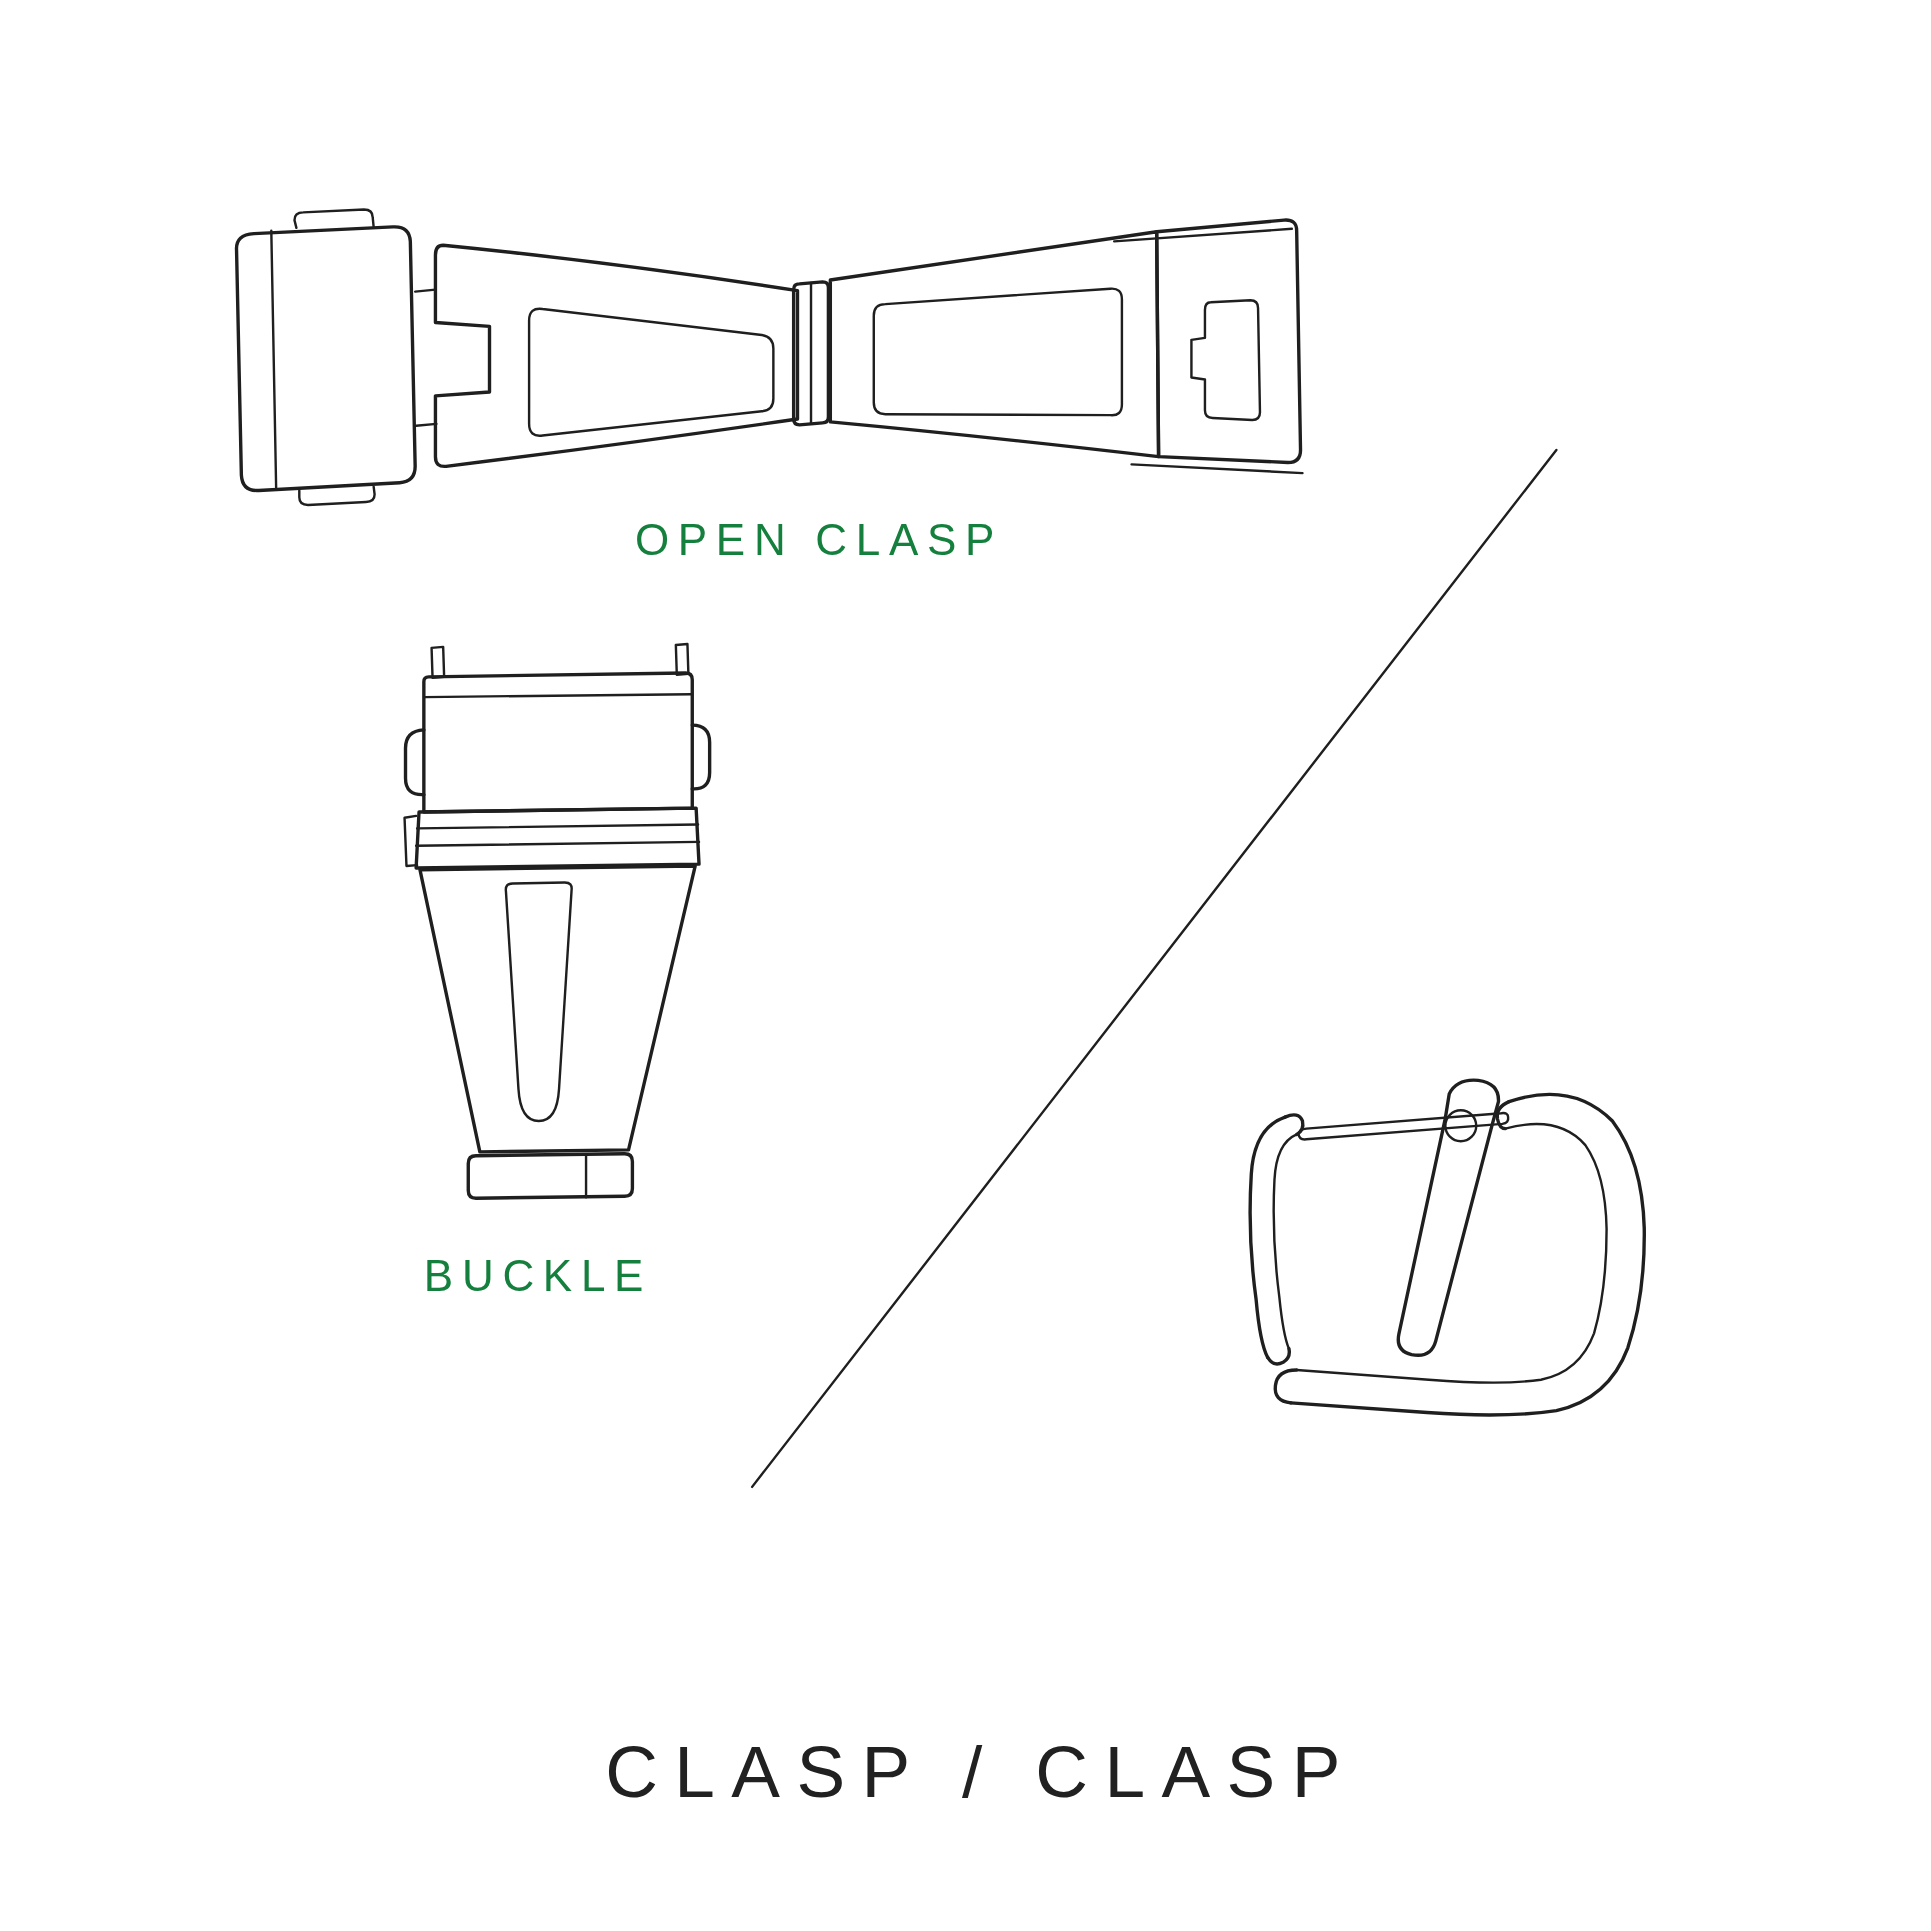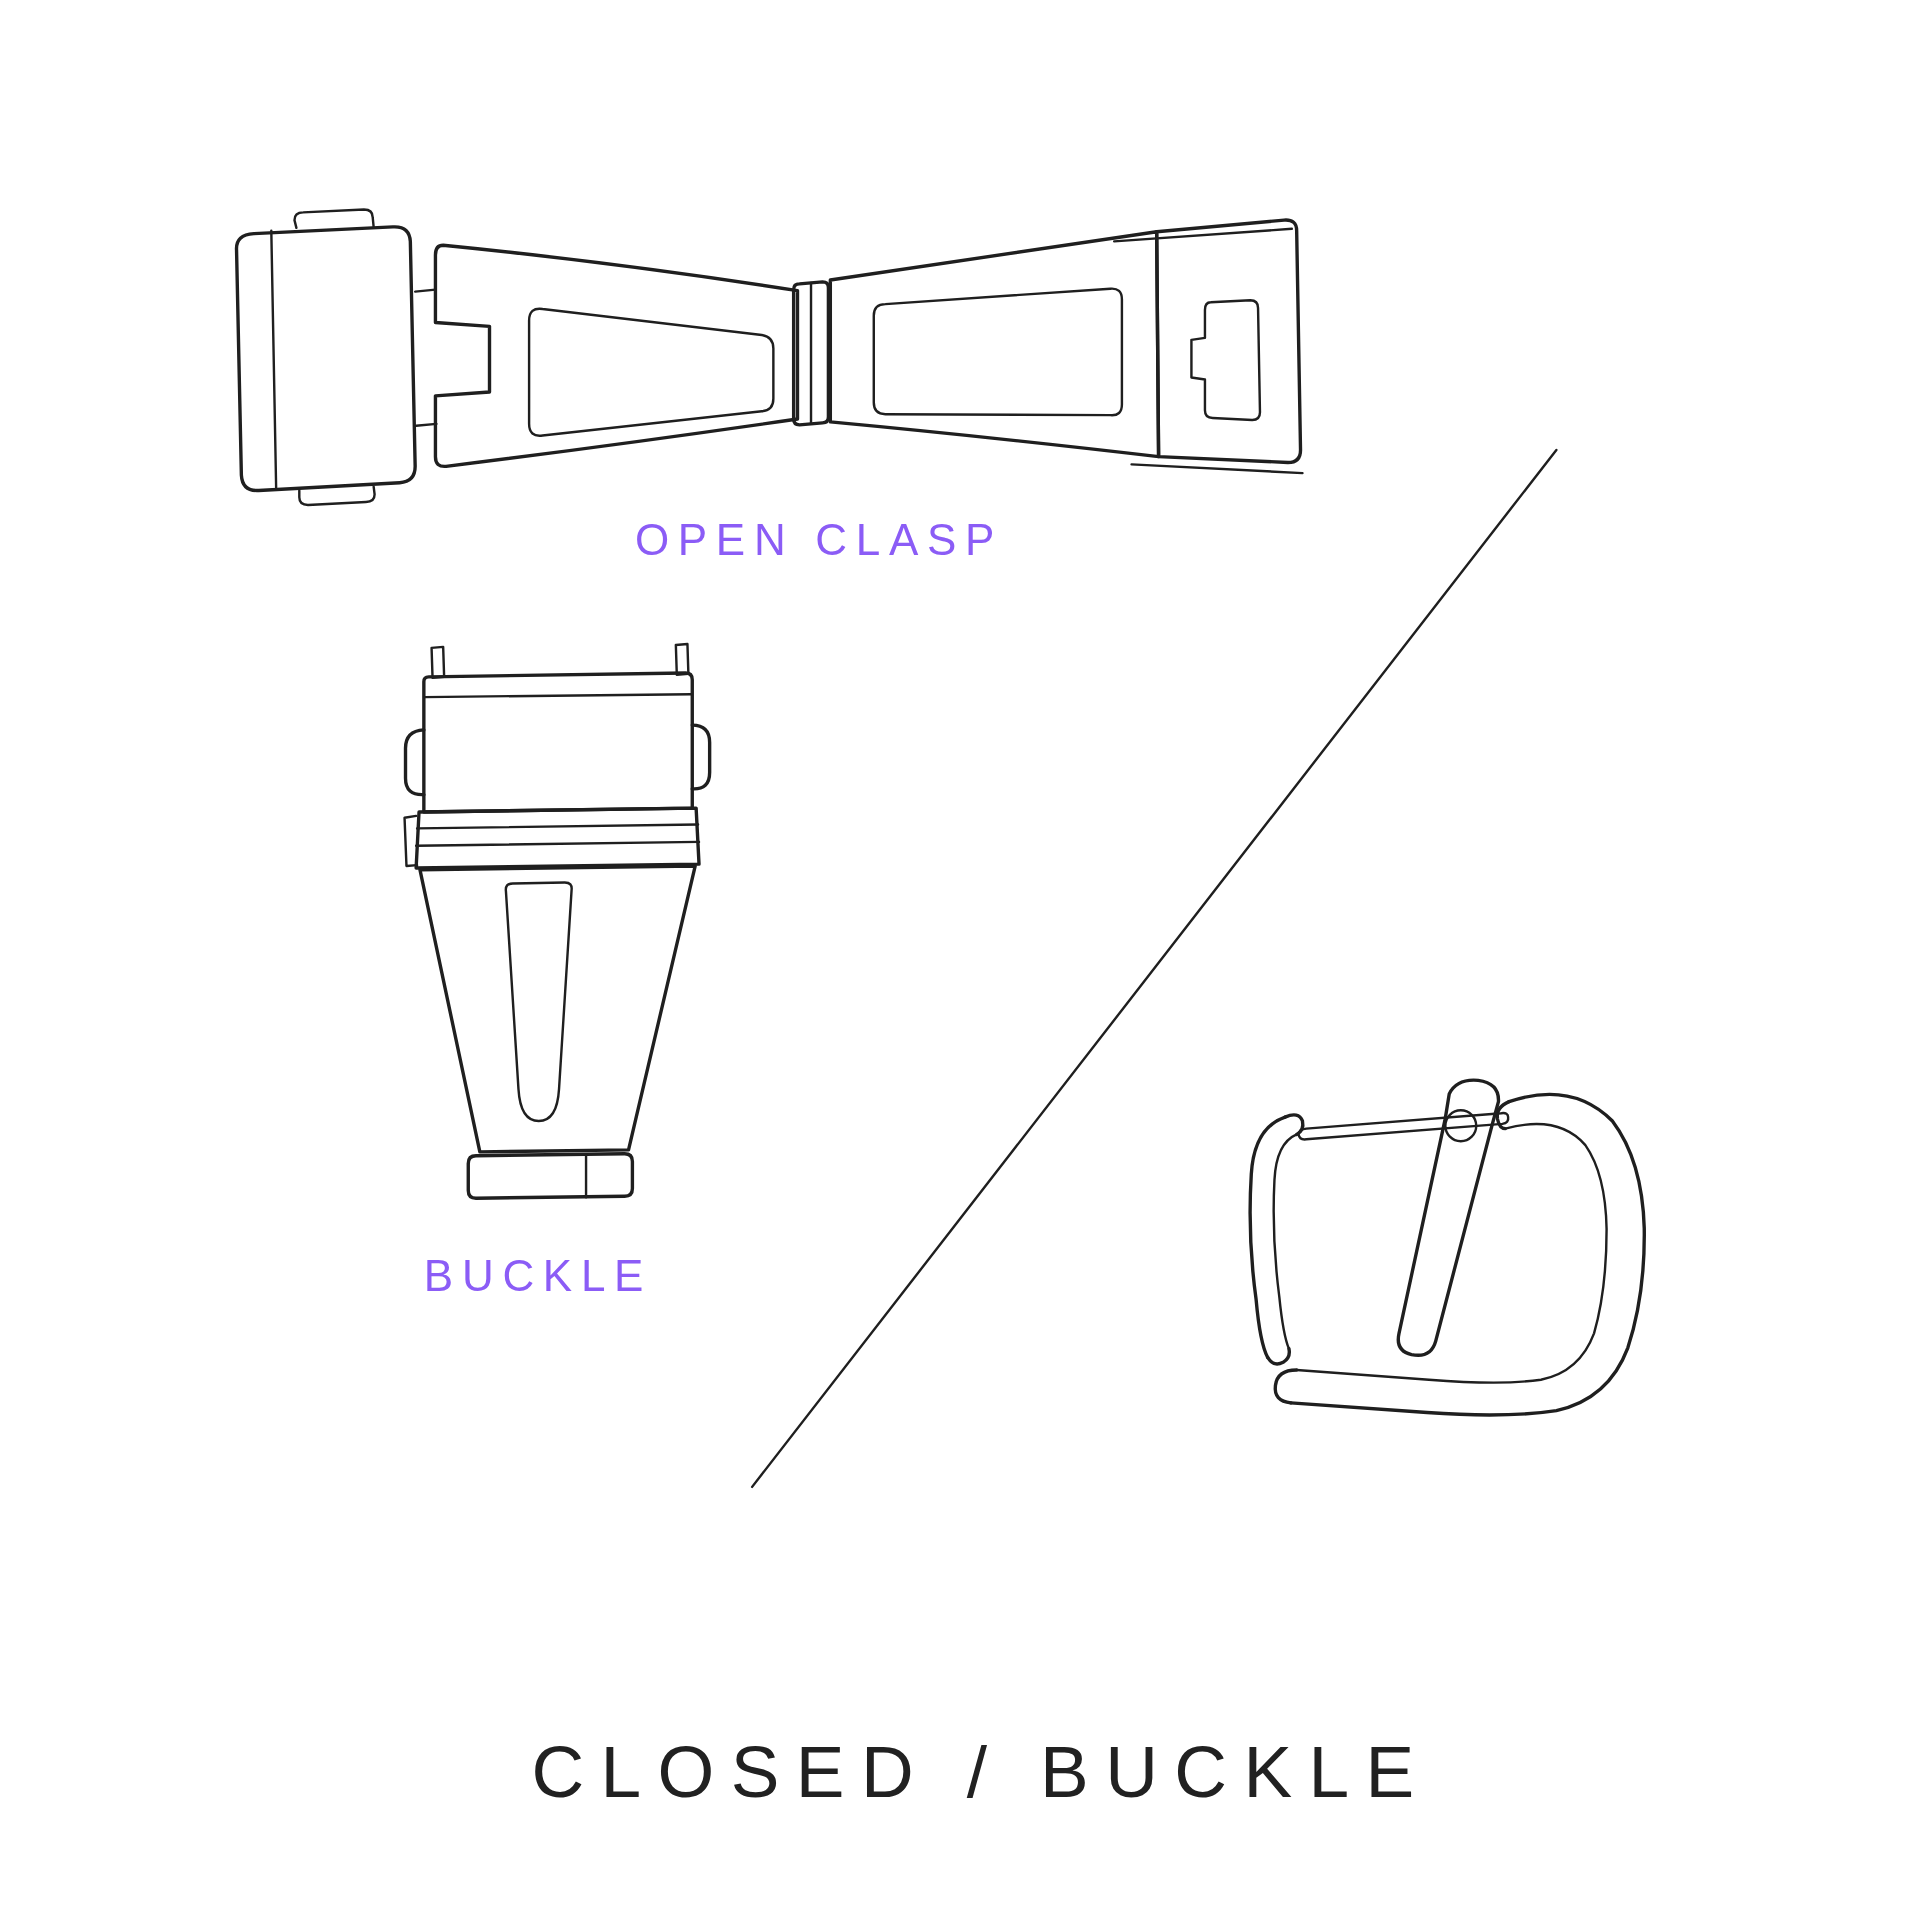--- a/index.html
+++ b/index.html
@@ -30,21 +30,21 @@
   .s-thin {
     fill: none;
     stroke: #1f1f1f;
     stroke-width: 2.5;
     stroke-linejoin: round;
     stroke-linecap: round;
   }
   .caption {
     position: absolute;
     transform: translateX(-50%);
-    color: #8b5cf6;
+    color: #15803d;
     font-size: 44px;
     font-weight: 500;
     letter-spacing: 8.7px;
     white-space: nowrap;
     text-align: center;
   }
   .page-title {
     position: absolute;
     transform: translateX(-50%);
     color: #212121;
@@ -116,16 +116,16 @@
       <path class="s-thin" d="M1353,1169 Q1345,1170 1345,1175 Q1346,1181 1353,1180 L1556,1164 Q1563,1163 1562,1157 Q1562,1152 1555,1153 Z"></path>
       <circle class="s-thin" cx="1513" cy="1166" r="16"></circle>
       <path class="s-main" d="M1501,1133 Q1509,1117 1531,1119 Q1553,1122 1552,1141 L1546,1163 L1487,1389 Q1482,1407 1462,1403 Q1445,1399 1449,1381 L1497,1158 Z"></path>
     </g>
   </svg>
 
   <div class="caption" style="left:819px; top:515px;">OPEN CLASP</div>
 
   <div class="caption" style="left:538px; top:1251px;">BUCKLE</div>
 
-  <div class="page-title" style="left:981px; top:1730px;">CLOSED / BUCKLE</div>
+  <div class="page-title" style="left:981px; top:1730px;">CLASP / CLASP</div>
 
 </div>
 
 
 </body></html>

